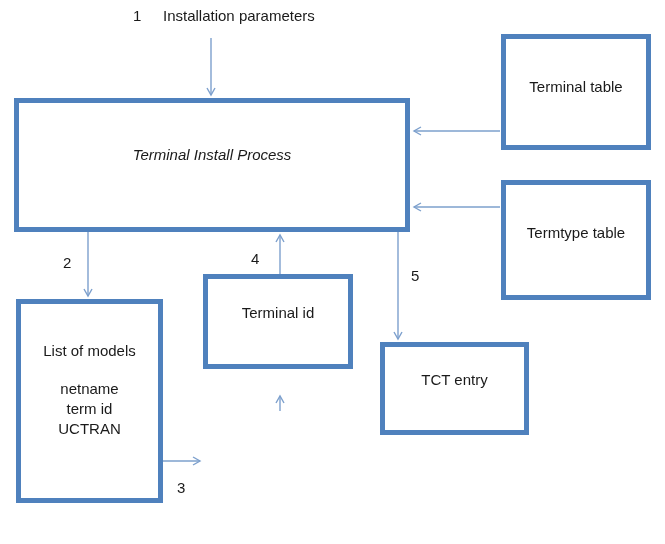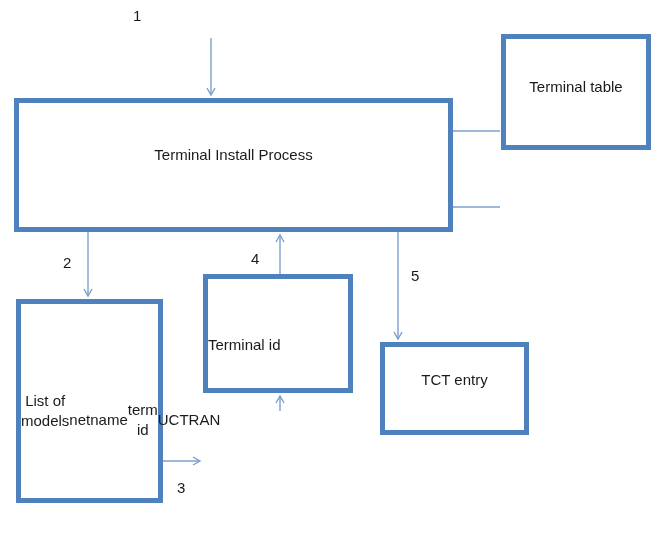--- a/index.html
+++ b/index.html
@@ -22,27 +22,27 @@
     position:absolute;
     border:5px solid var(--border-color);
     background:var(--bg-color);
     box-sizing:border-box;
     display:flex;
     align-items:center;
     justify-content:center;
     text-align:center;
     line-height:20px;
   }
-  .box-process      {left:14px;  top:98px;  width:439px; height:134px; padding-bottom:20px;}
+  .box-process      {left:14px;  top:98px;  width:396px; height:134px; padding-bottom:20px;font-style:italic;}
   .box-terminal-tbl {left:501px; top:34px;  width:150px; height:116px; padding-bottom:10px;}
   .box-termtype-tbl {left:501px; top:180px; width:150px; height:120px; padding-bottom:14px;}
   .box-list-models  {left:16px;  top:299px; width:147px; height:204px;
-                     flex-direction:row; justify-content:flex-start; padding-top:37px;}
-  .box-terminal-id  {left:203px; top:274px; width:150px; height:119px;
-                     justify-content:flex-start; padding-top:22px; line-height:23px;gap:48px;}
+                     flex-direction:column; justify-content:flex-start; padding-top:37px;}
+  .box-terminal-id  {left:203px; top:274px; width:150px; height:95px;
+                     flex-direction:column; justify-content:flex-start; padding-top:22px; line-height:23px;gap:48px;}
   .box-acp          {left:203px; top:411px; width:150px; height:119px; padding-bottom:19px;}
   .box-tct          {left:380px; top:342px; width:149px; height:93px; padding-bottom:17px;}
 
   .list-title{margin-bottom:18px;}
   .list-line{line-height:20px;}
 
   .flow-label{
     position:absolute;
     line-height:19px;
     white-space:nowrap;
@@ -85,33 +85,37 @@
     <line x1="500" y1="131" x2="414" y2="131" marker-end="url(#ah)"></line>
     <line x1="500" y1="207" x2="414" y2="207" marker-end="url(#ah)"></line>
     <line x1="88" y1="232" x2="88" y2="296" marker-end="url(#ah)"></line>
     <line x1="163" y1="461" x2="200" y2="461" marker-end="url(#ah)"></line>
     <line x1="280" y1="411" x2="280" y2="396" marker-end="url(#ah)"></line>
     <line x1="280" y1="274" x2="280" y2="235" marker-end="url(#ah)"></line>
     <line x1="398" y1="232" x2="398" y2="339" marker-end="url(#ah)"></line>
   </svg>
 
   <span class="flow-label lbl-1">1</span>
+  <span class="flow-label lbl-1-text">Installation parameters</span>
   <span class="flow-label lbl-2">2</span>
   <span class="flow-label lbl-3">3</span>
   <span class="flow-label lbl-4">4</span>
   <span class="flow-label lbl-5">5</span>
 
   <div class="box box-process">
     <span>Terminal Install Process</span>
   </div>
 
   <div class="box box-terminal-tbl">
     <span>Terminal table</span>
   </div>
 
+  <div class="box box-termtype-tbl">
+    <span>Termtype table</span>
+  </div>
 
   <div class="box box-list-models">
     <span class="list-title">List of models</span>
     <span class="list-line">netname</span>
     <span class="list-line">term id</span>
     <span class="list-line">UCTRAN</span>
   </div>
 
   <div class="box box-terminal-id">
     <span>Terminal id</span>

